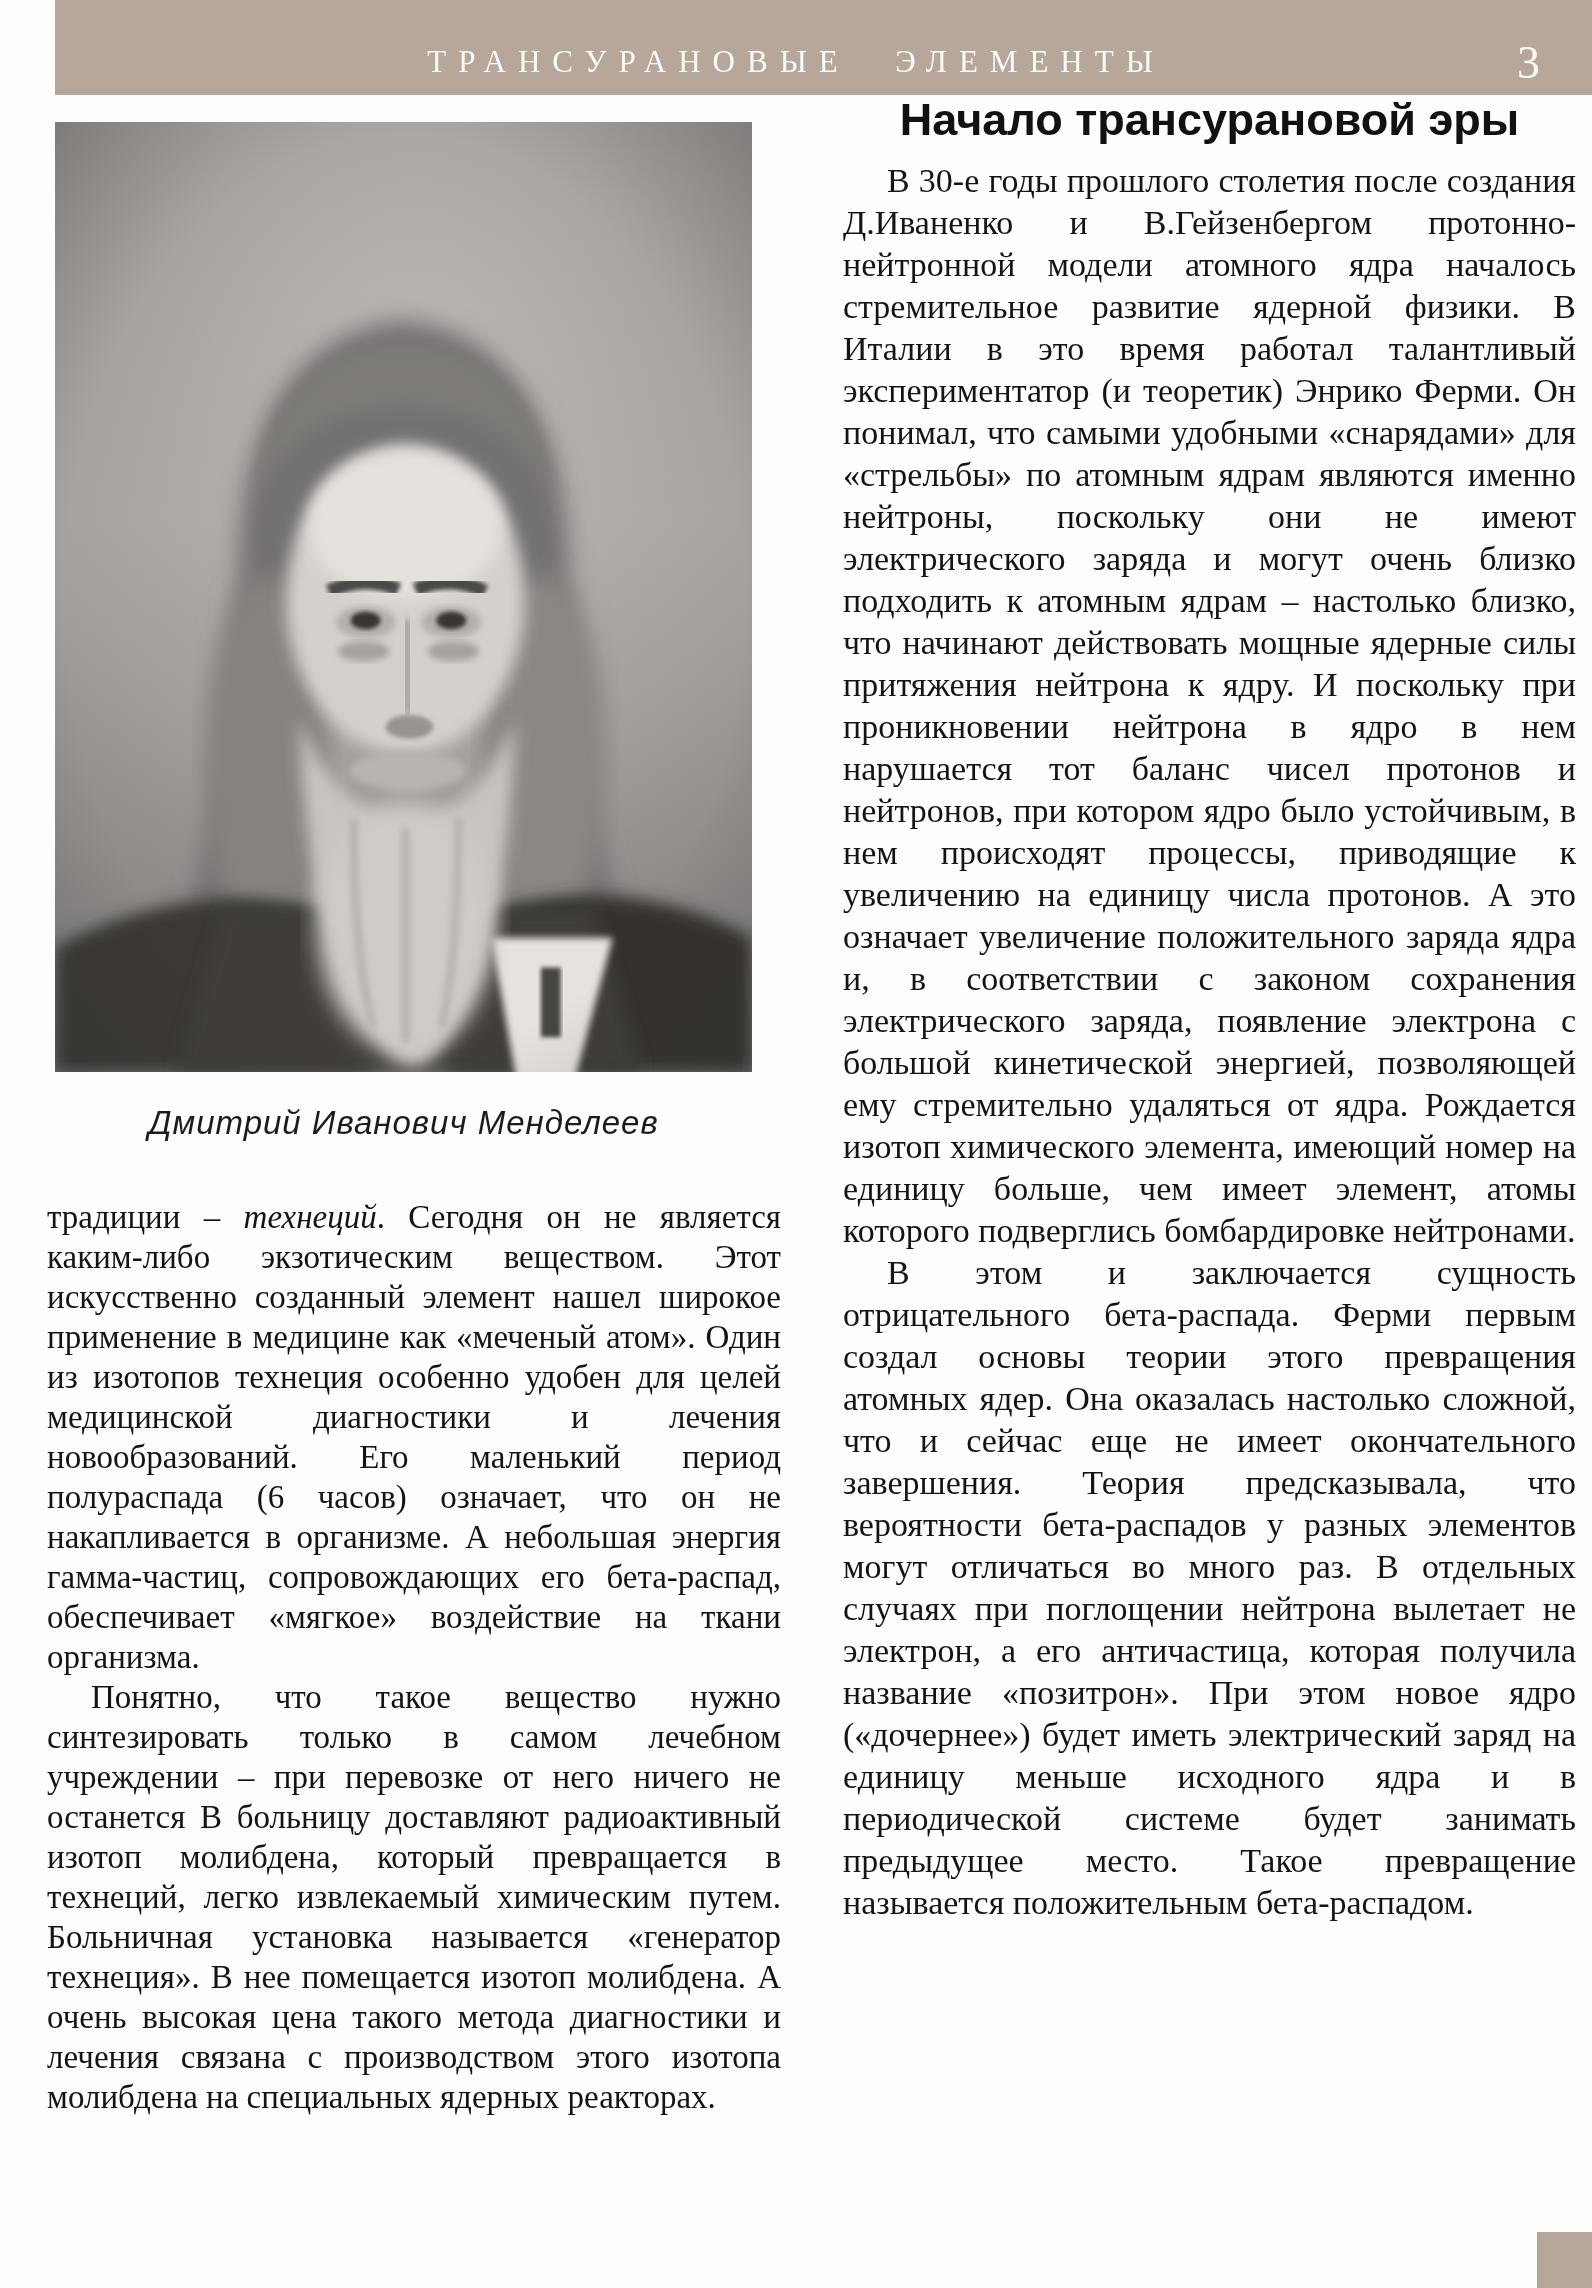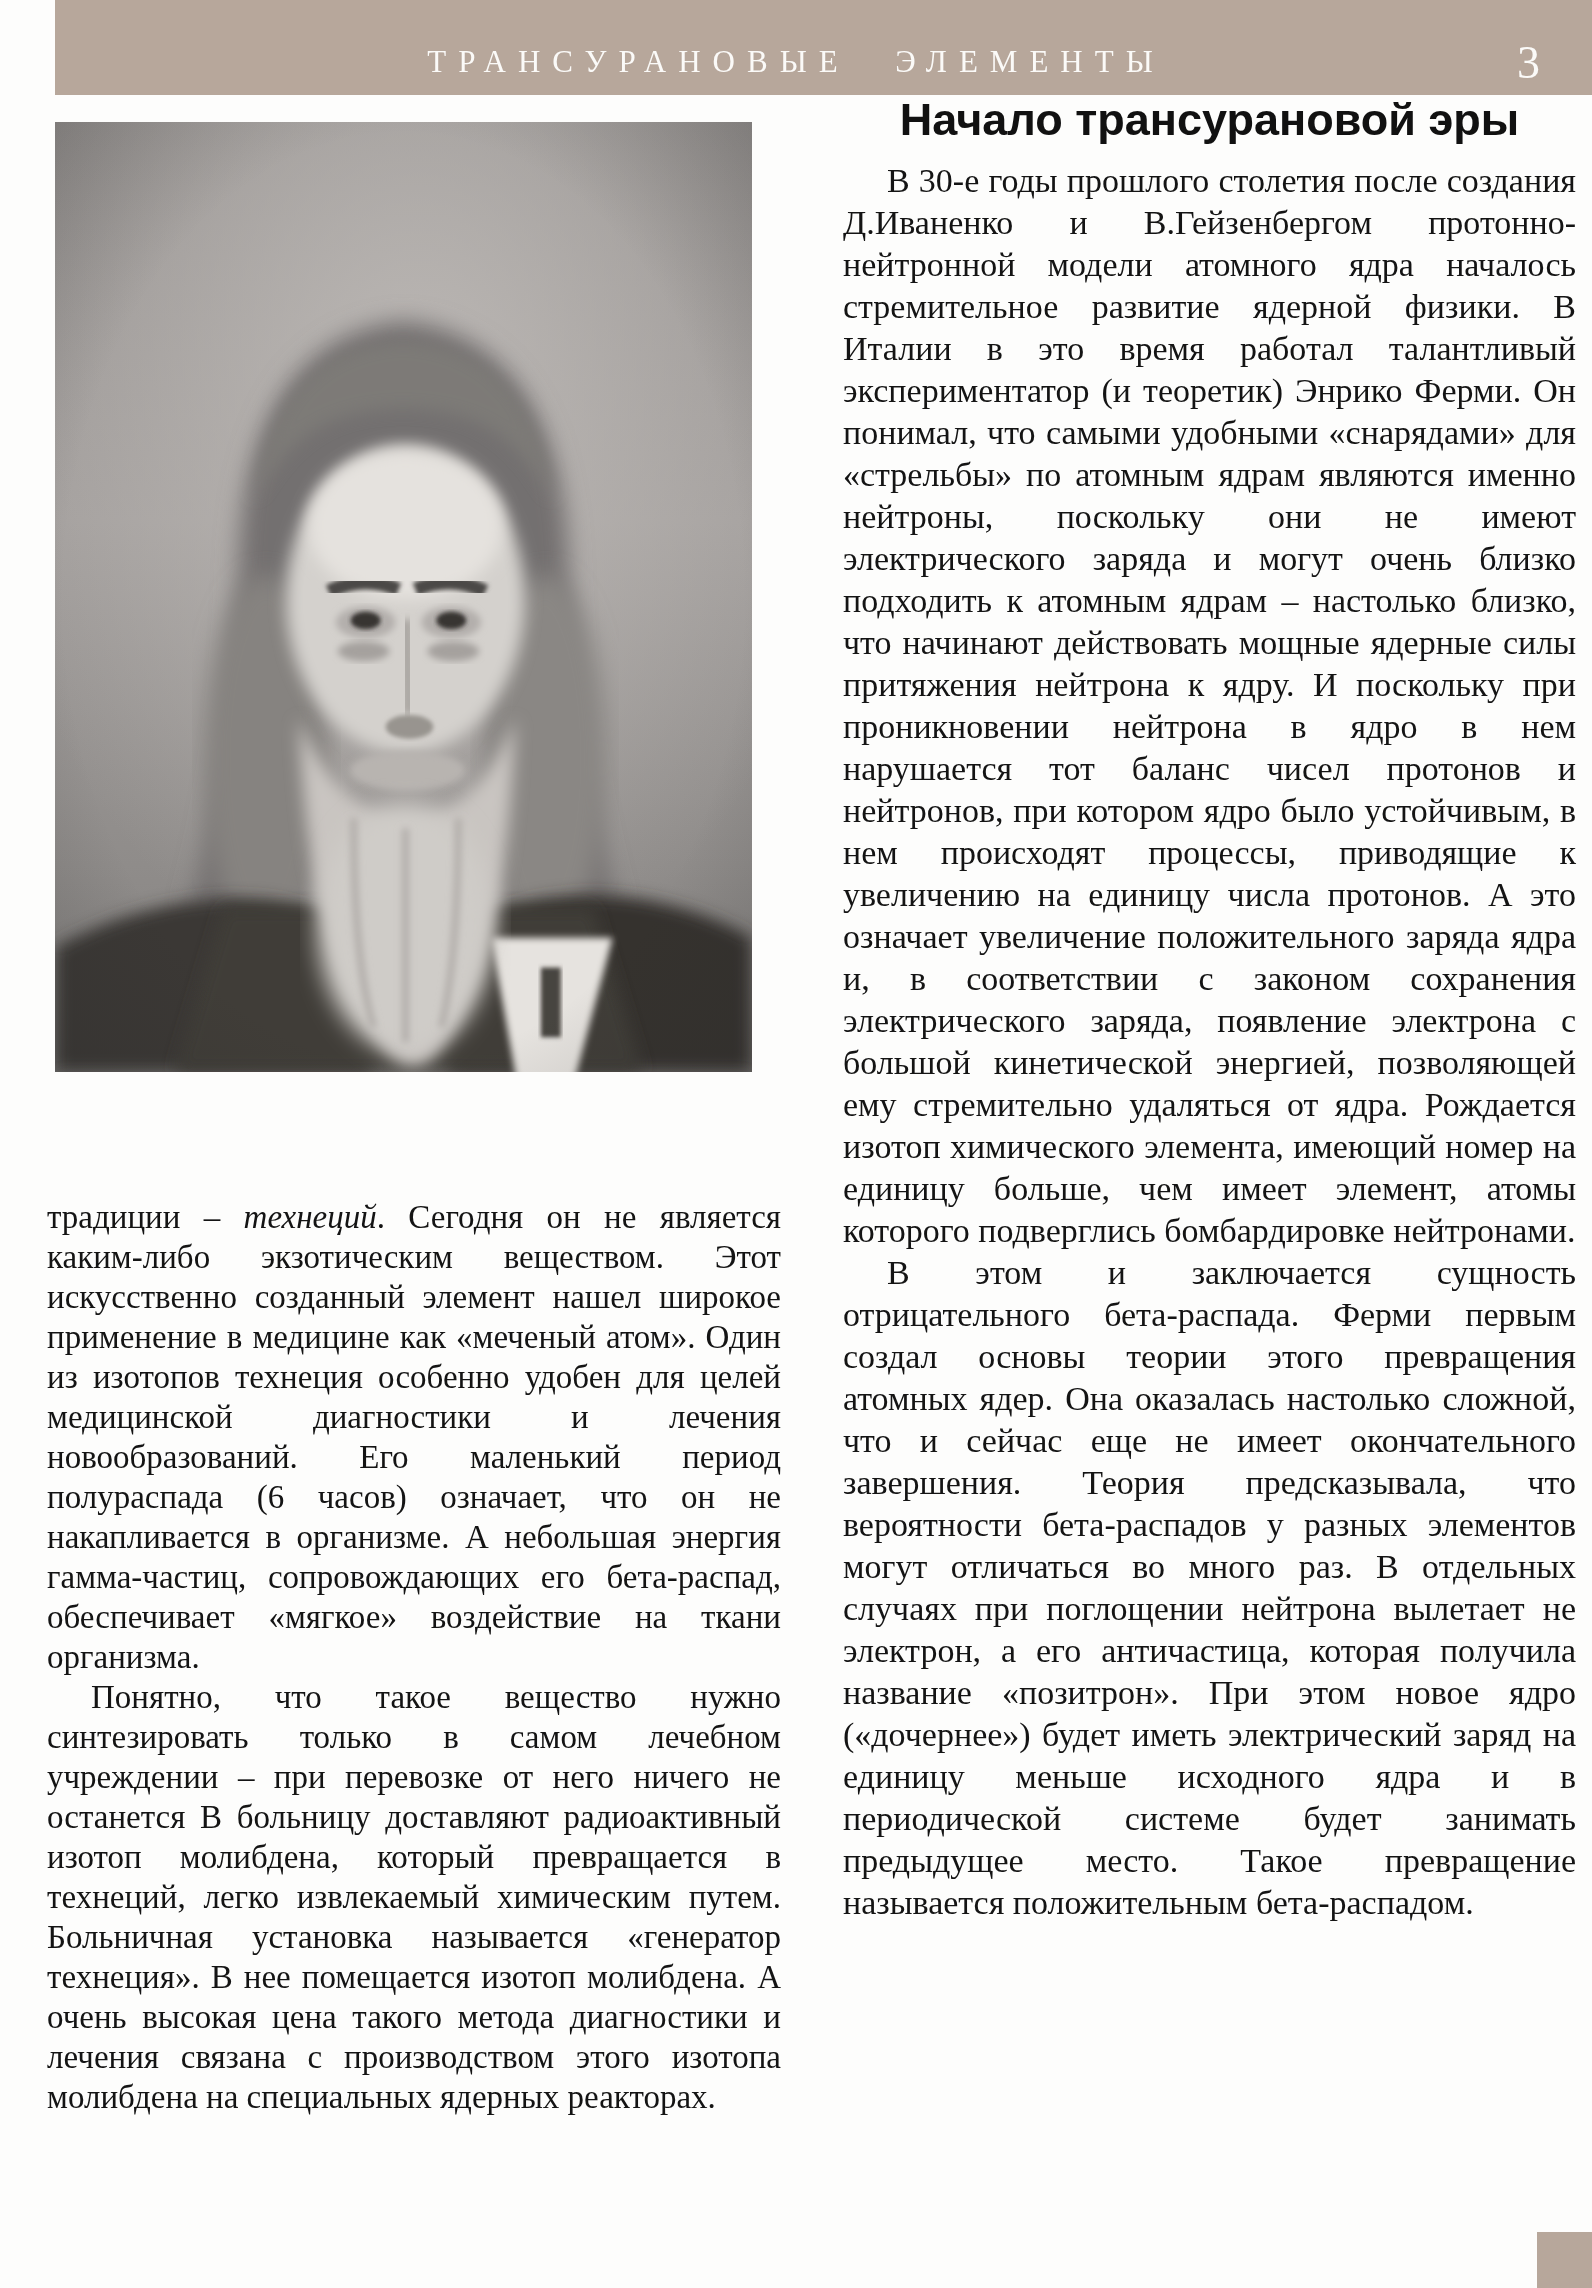--- a/index.html
+++ b/index.html
@@ -141,20 +141,21 @@
       <ellipse cx="354" cy="652" rx="58" ry="20" fill="#b8b4b0" filter="url(#soft4)"></ellipse>
 
       <path d="M245 600 C250 720 265 840 330 930 C350 955 370 955 388 930 C445 845 458 720 462 600 C430 680 390 700 354 700 C318 700 278 680 245 600 Z" fill="#c9c5c1" filter="url(#soft8)"></path>
       <ellipse cx="352" cy="810" rx="88" ry="125" fill="#cfccc8" filter="url(#soft12)"></ellipse>
       <path d="M300 700 C300 790 305 860 320 910 M352 710 C352 800 352 870 352 925 M405 700 C405 790 400 860 388 910" stroke="#b2aeaa" stroke-width="7" fill="none" filter="url(#soft4)"></path>
 
       <rect width="700" height="955" fill="url(#vign)"></rect>
     </svg>
   </figure>
 
+  <figcaption class="caption">Дмитрий Иванович Менделеев</figcaption>
 
   <section class="col col-left">
     <p><span>традиции – </span><span class="it">технеций</span><span>. Сегодня он не является каким-либо экзотическим веществом. Этот искусственно созданный элемент нашел широкое применение в медицине как «меченый атом». Один из изотопов технеция особенно удобен для целей медицинской диагностики и лечения новообразований. Его маленький период полураспада (6 часов) означает, что он не накапливается в организме. А небольшая энергия гамма-частиц, сопровождающих его бета-распад, обеспечивает «мягкое» воздействие на ткани организма.</span></p>
     <p class="indent">Понятно, что такое вещество нужно синтезировать только в самом лечебном учреждении – при перевозке от него ничего не останется В больницу доставляют радиоактивный изотоп молибдена, который превращается в технеций, легко извлекаемый химическим путем. Больничная установка называется «генератор технеция». В нее помещается изотоп молибдена. А очень высокая цена такого метода диагностики и лечения связана с производством этого изотопа молибдена на специальных ядерных реакторах.</p>
   </section>
 
   <section class="col col-right">
     <h2>Начало трансурановой эры</h2>
     <p class="indent">В 30-е годы прошлого столетия после создания Д.Иваненко и В.Гейзенбергом протонно-нейтронной модели атомного ядра началось стремительное развитие ядерной физики. В Италии в это время работал талантливый экспериментатор (и теоретик) Энрико Ферми. Он понимал, что самыми удобными «снарядами» для «стрельбы» по атомным ядрам являются именно нейтроны, поскольку они не имеют электрического заряда и могут очень близко подходить к атомным ядрам – настолько близко, что начинают действовать мощные ядерные силы притяжения нейтрона к ядру. И поскольку при проникновении нейтрона в ядро в нем нарушается тот баланс чисел протонов и нейтронов, при котором ядро было устойчивым, в нем происходят процессы, приводящие к увеличению на единицу числа протонов. А это означает увеличение положительного заряда ядра и, в соответствии с законом сохранения электрического заряда, появление электрона с большой кинетической энергией, позволяющей ему стремительно удаляться от ядра. Рождается изотоп химического элемента, имеющий номер на единицу больше, чем имеет элемент, атомы которого подверглись бомбардировке нейтронами.</p>
     <p class="indent">В этом и заключается сущность отрицательного бета-распада. Ферми первым создал основы теории этого превращения атомных ядер. Она оказалась настолько сложной, что и сейчас еще не имеет окончательного завершения. Теория предсказывала, что вероятности бета-распадов у разных элементов могут отличаться во много раз. В отдельных случаях при поглощении нейтрона вылетает не электрон, а его античастица, которая получила название «позитрон». При этом новое ядро («дочернее») будет иметь электрический заряд на единицу меньше исходного ядра и в периодической системе будет занимать предыдущее место. Такое превращение называется положительным бета-распадом.</p>

